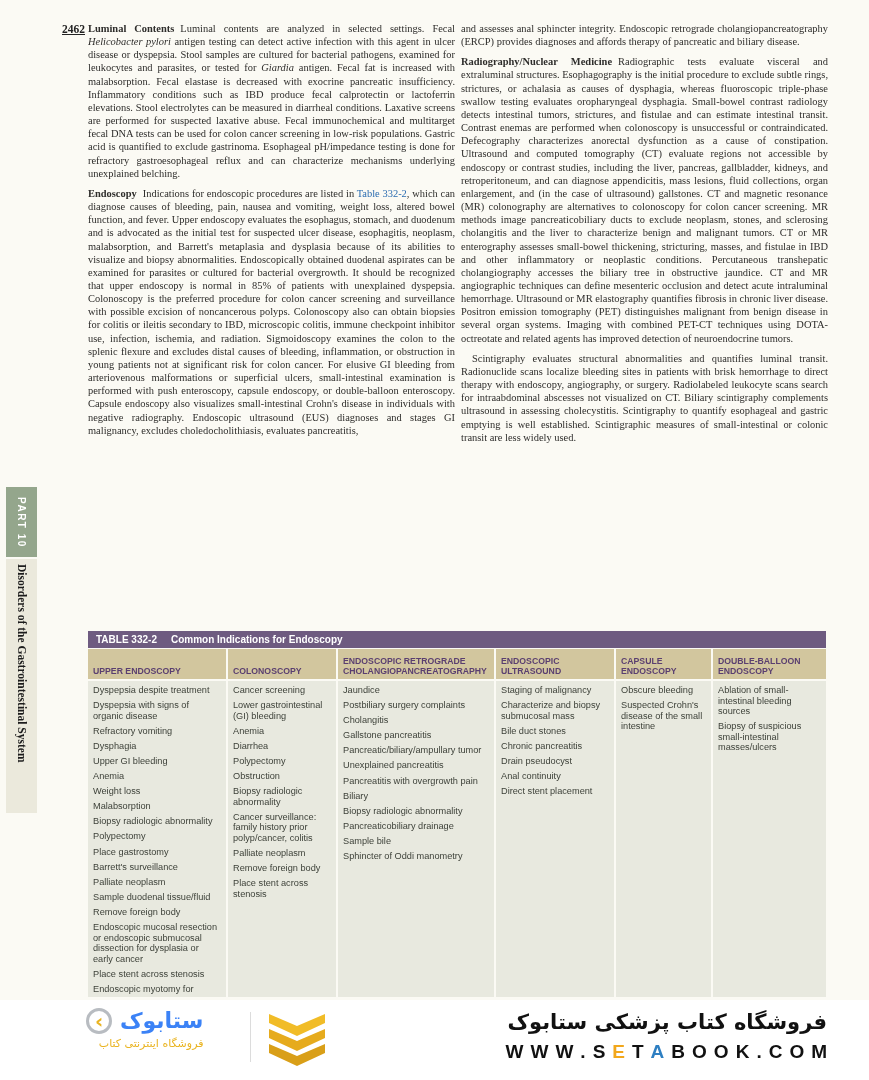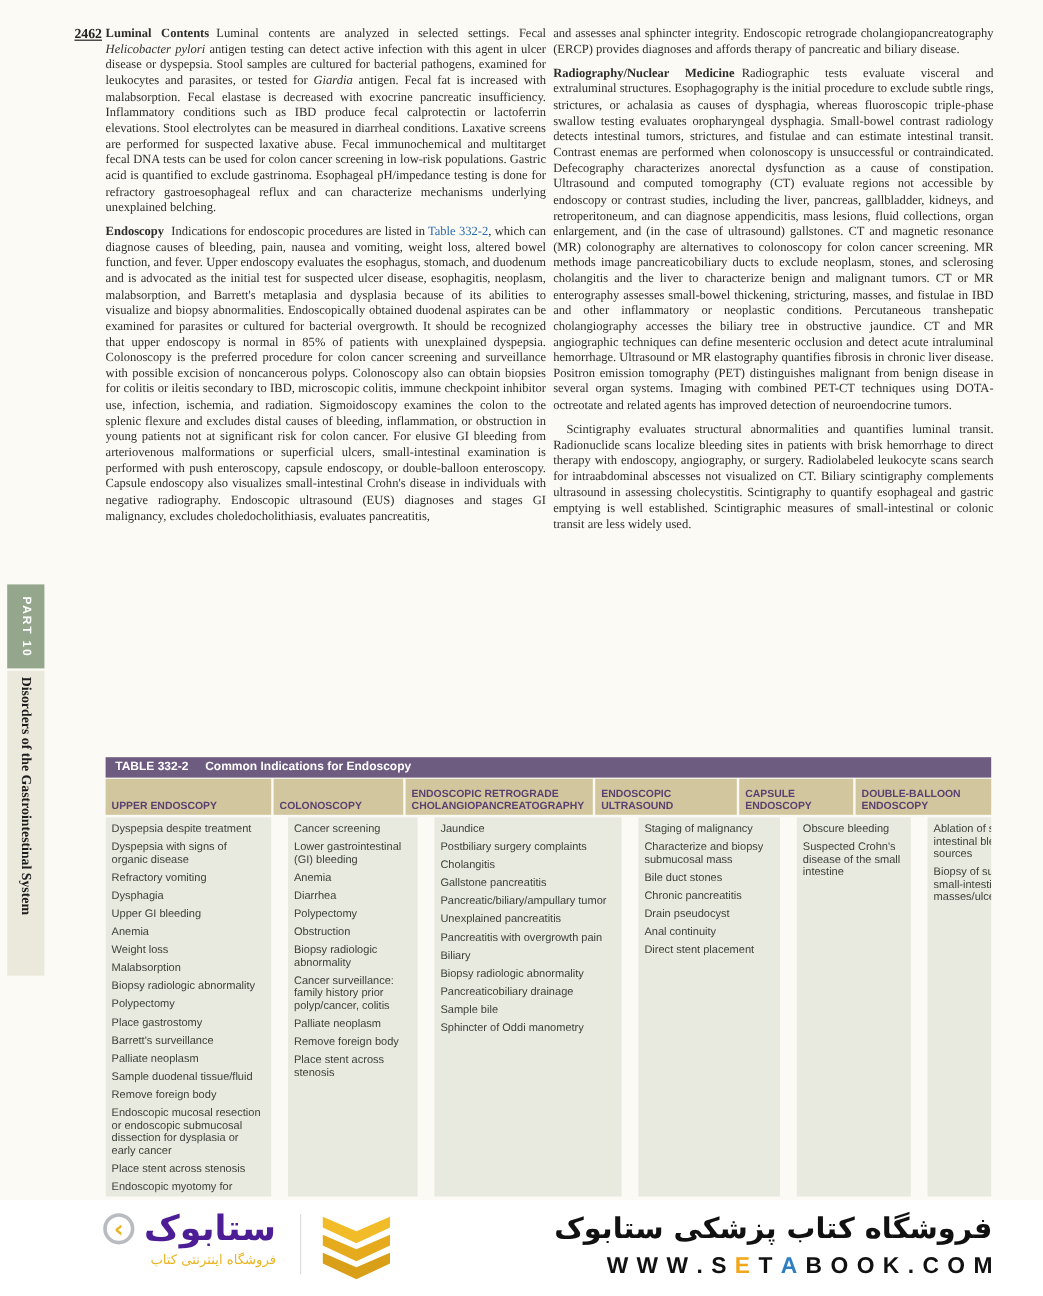--- a/index.html
+++ b/index.html
@@ -71,21 +71,21 @@
   .hcell{
     background:var(--table-head-bg); color:var(--table-head-text);
     font-family:"Liberation Sans", sans-serif;
     font-weight:bold; font-size:8.7px; line-height:10px;
     padding:4px 5px 3px 5px;
     display:flex; align-items:flex-end; min-height:30px;
   }
   .tbl-body{
     display:grid;
     grid-template-columns:138px 108px 156px 118px 95px 113px;
-    column-gap:14px; margin-top:2px;
+    column-gap:2px; margin-top:2px;
     height:316px; overflow:hidden; background:#fbfaf4;
   }
   .bcell{
     background:var(--table-cell-bg);
     padding:4px 5px;
     font-family:"Liberation Sans", sans-serif;
     font-size:9.2px; line-height:10.6px; color:#3c4038;
   }
   .cell-item{ margin-bottom:4.5px; }
 
@@ -97,34 +97,34 @@
   .logo-row{ display:flex; align-items:center; gap:8px; direction:ltr; }
   .logo-badge{
     width:26px; height:26px; border-radius:50%;
     border:3px solid #b8bcc1; color:var(--gold);
     display:flex; align-items:center; justify-content:center;
     font-size:20px; font-weight:bold; line-height:1;
     font-family:"DejaVu Sans", sans-serif;
   }
   .logo-fa{
     font-family:"DejaVu Sans", sans-serif;
-    font-weight:bold; font-size:29px; color:#4c1d95; line-height:1.1;
+    font-weight:bold; font-size:22px; color:#3b82f6; line-height:1.1;
   }
   .logo-sub{
     font-family:"DejaVu Sans", sans-serif;
     font-size:11px; color:var(--gold); margin-top:3px; text-align:right;
   }
   .logo-divider{
     position:absolute; left:250px; top:12px; width:1px; height:50px; background:#dcdcdc;
   }
   .chevrons{ position:absolute; left:266px; top:12px; }
   .footer-right{ position:absolute; right:42px; top:10px; text-align:right; }
   .fa-title{
     font-family:"DejaVu Sans", sans-serif;
-    font-weight:bold; font-size:24px; color:#111;
+    font-weight:bold; font-size:21px; color:#111;
   }
   .url{
     margin-top:7px;
     font-family:"Liberation Sans", sans-serif;
     font-weight:bold; font-size:19px; color:#111;
   }
   .url-ch{ margin-left:7px; }
 </style>
 </head>
 <body>

